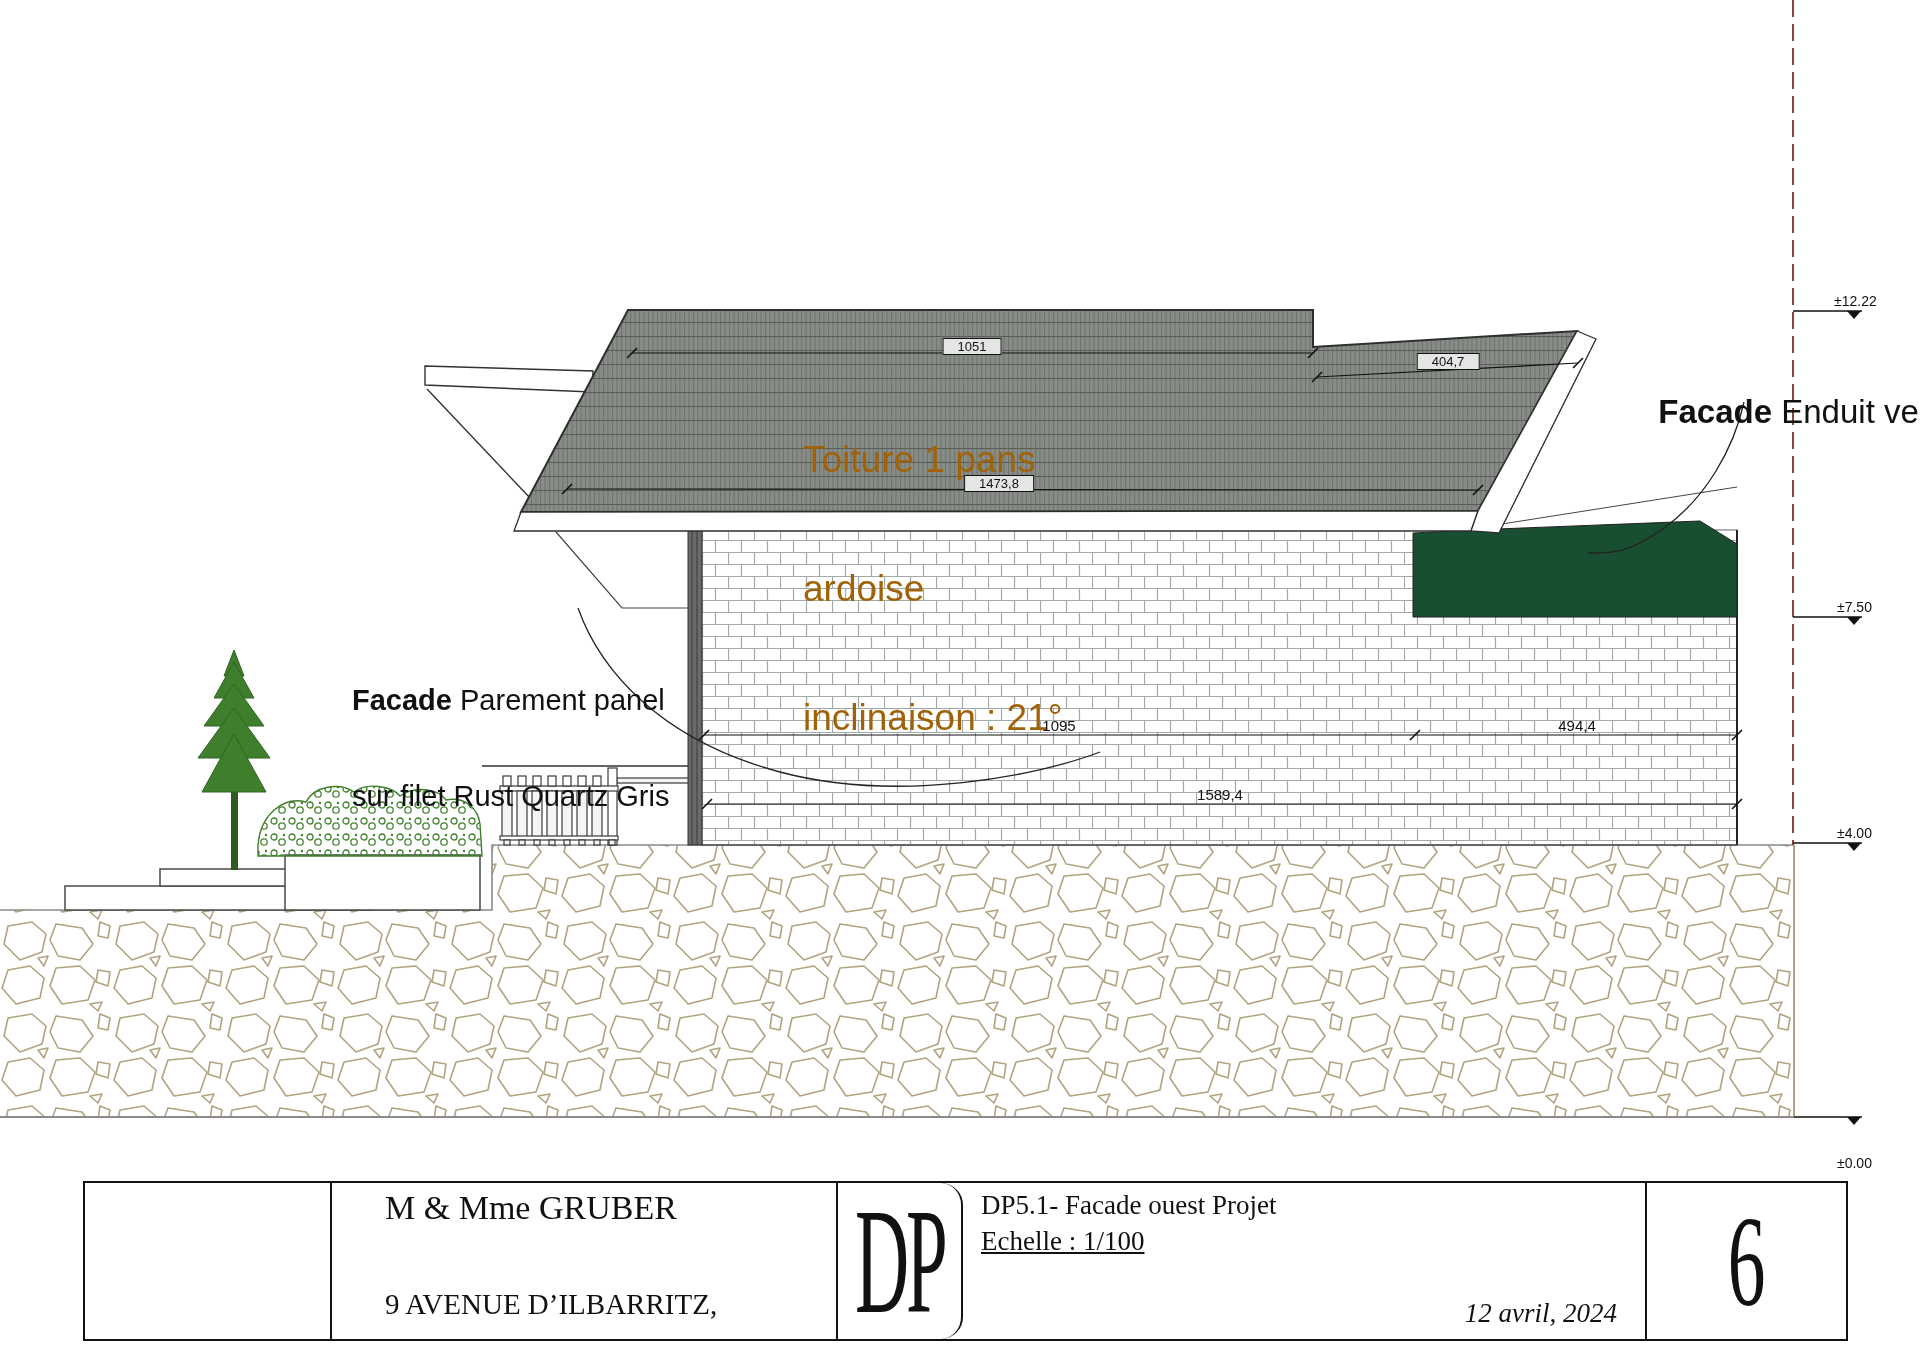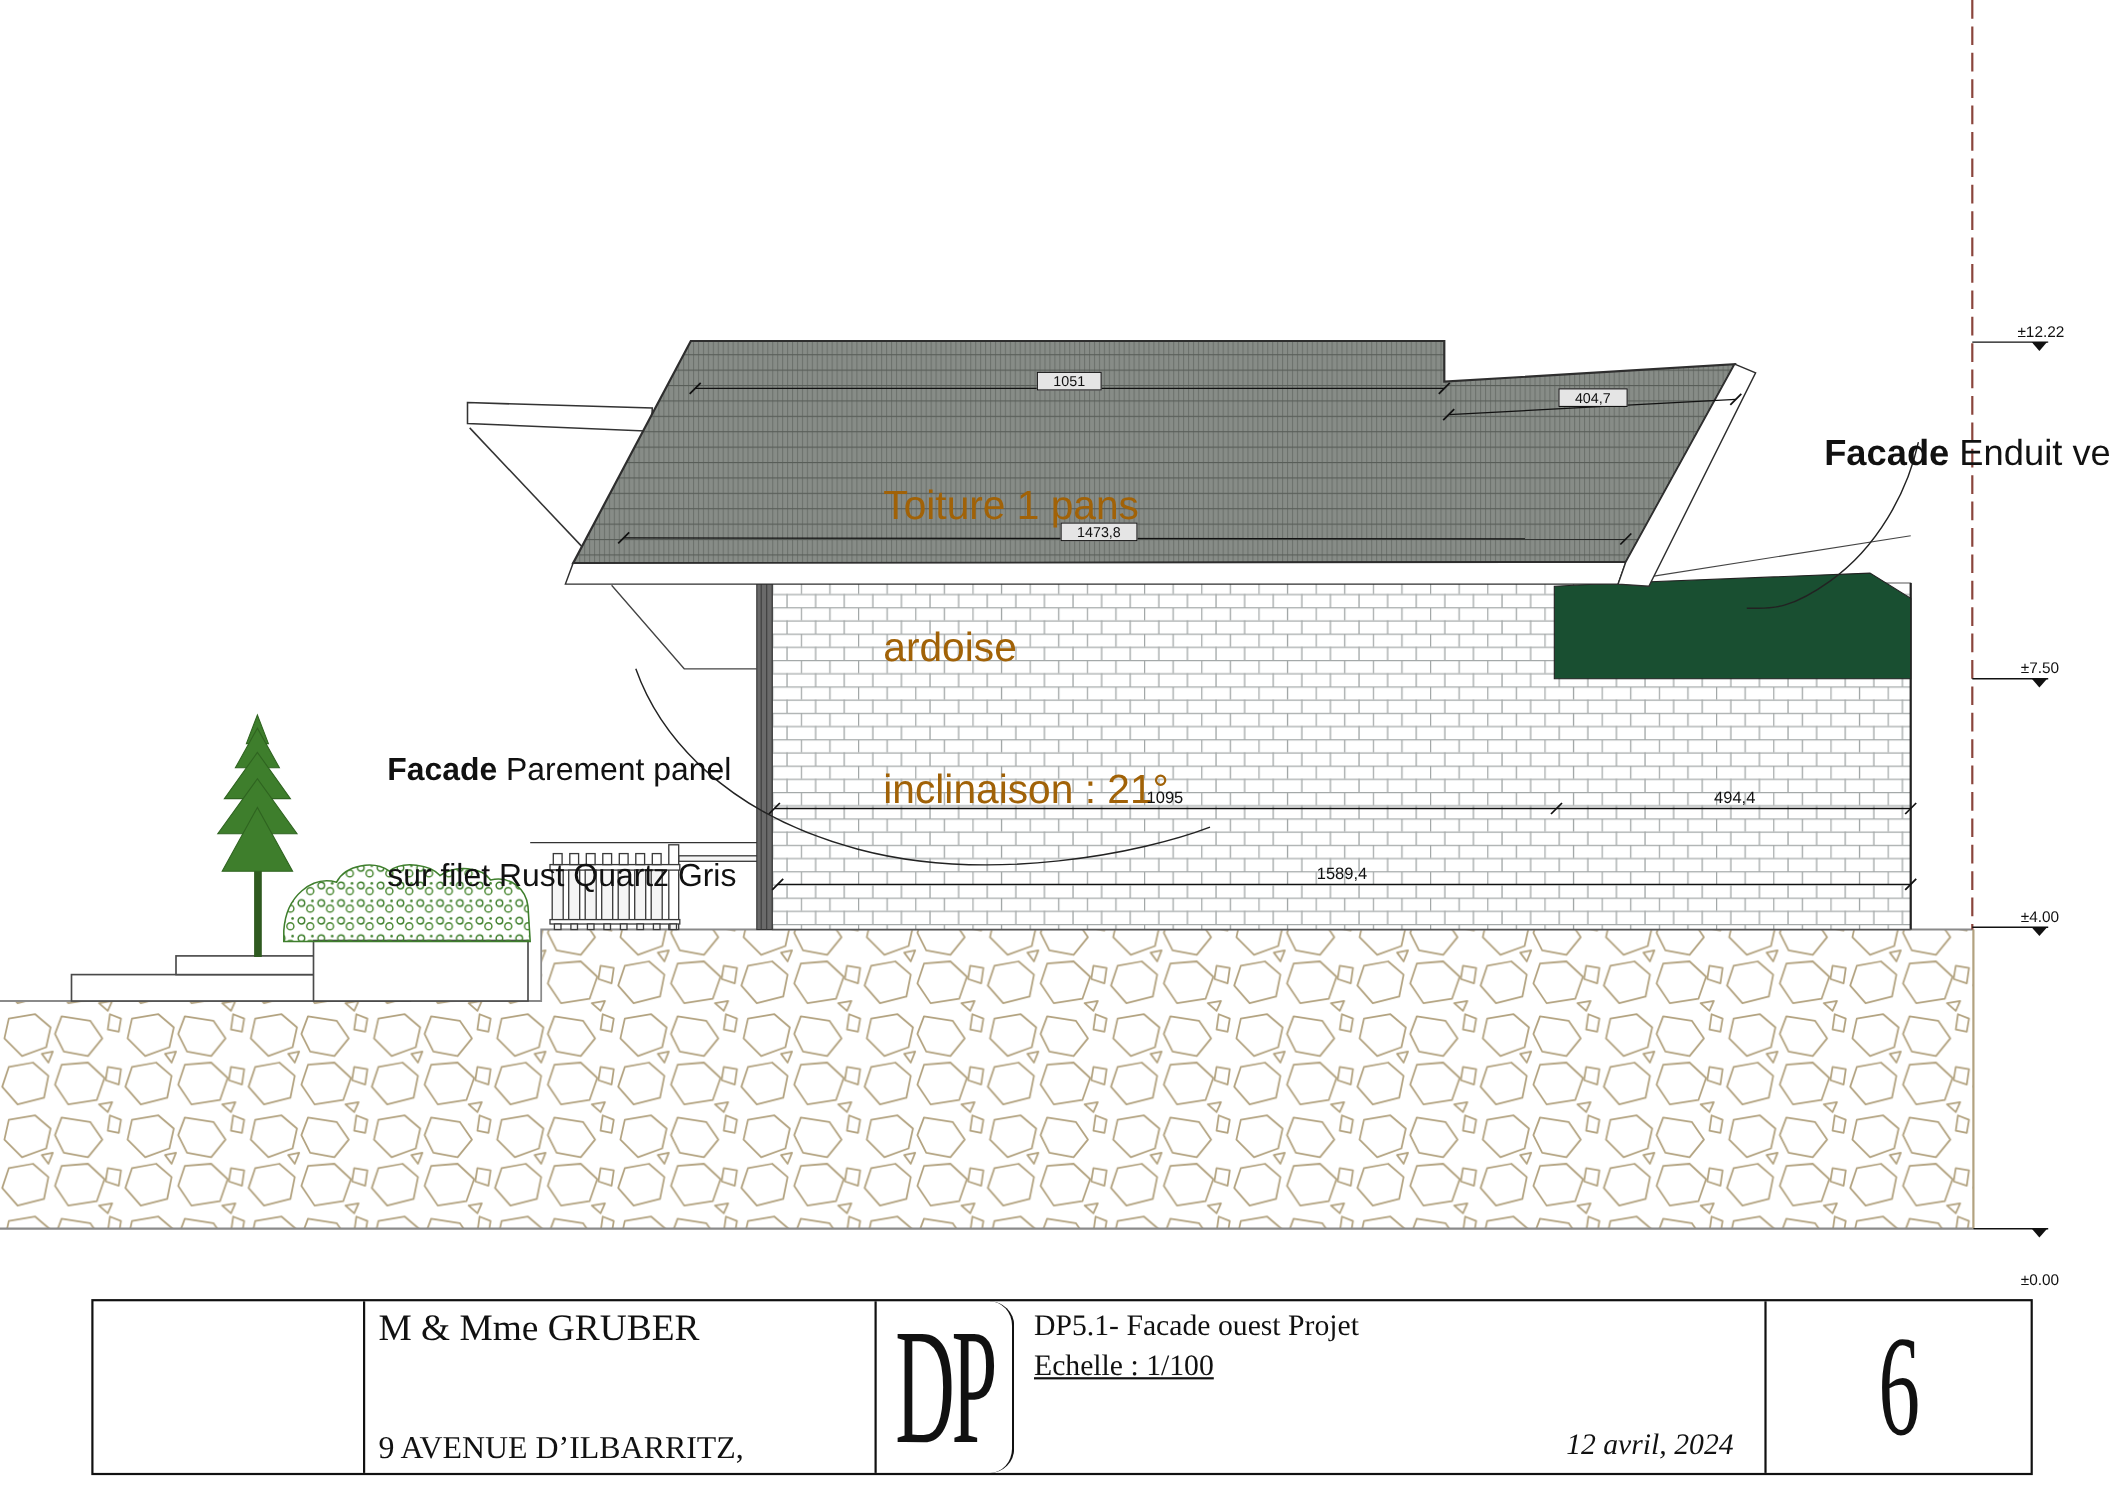--- a/index.html
+++ b/index.html
@@ -19,21 +19,21 @@
   .center{transform:translateX(-50%);}
   
   .lvl{position:absolute;font-size:14px;line-height:14px;}
   
   #tblock{position:absolute;left:83px;top:1181px;width:1765px;height:160px;
           border:2.5px solid #111;display:flex;box-sizing:border-box;
           font-family:"Liberation Serif",serif;}
   .tcell{border-right:2px solid #111;box-sizing:border-box;height:100%;}
   .tcell:last-child{border-right:none;}
   #tc-empty{width:247px;}
-  #tc-client{width:465px;padding:6px 0 6px 12px;display:flex;flex-direction:column;justify-content:space-between;}
+  #tc-client{width:465px;padding:6px 0 18px 12px;display:flex;flex-direction:column;justify-content:space-between;margin-left:41px;}
   #tc-client .l1{font-size:34px;}
   #tc-client .l2{font-size:29px;}
   #tc-logo{width:125px;display:flex;align-items:center;justify-content:center;overflow:hidden;border-radius:22px;}
   #tc-logo span{font-size:150px;line-height:150px;display:inline-block;transform:scaleX(.5);letter-spacing:-6px;}
   #tc-main{width:684px;position:relative;padding:4px 0 0 18px;}
   #tc-main .l1{font-size:27px;line-height:36px;}
   #tc-main .l2{font-size:27px;line-height:36px;text-decoration:underline;}
   #tc-date{position:absolute;right:28px;bottom:10px;font-size:27px;font-style:italic;}
   #tc-page{flex:1;display:flex;align-items:center;justify-content:center;overflow:hidden;}
   #tc-page span{font-size:130px;line-height:130px;display:inline-block;transform:scaleX(.58);}

